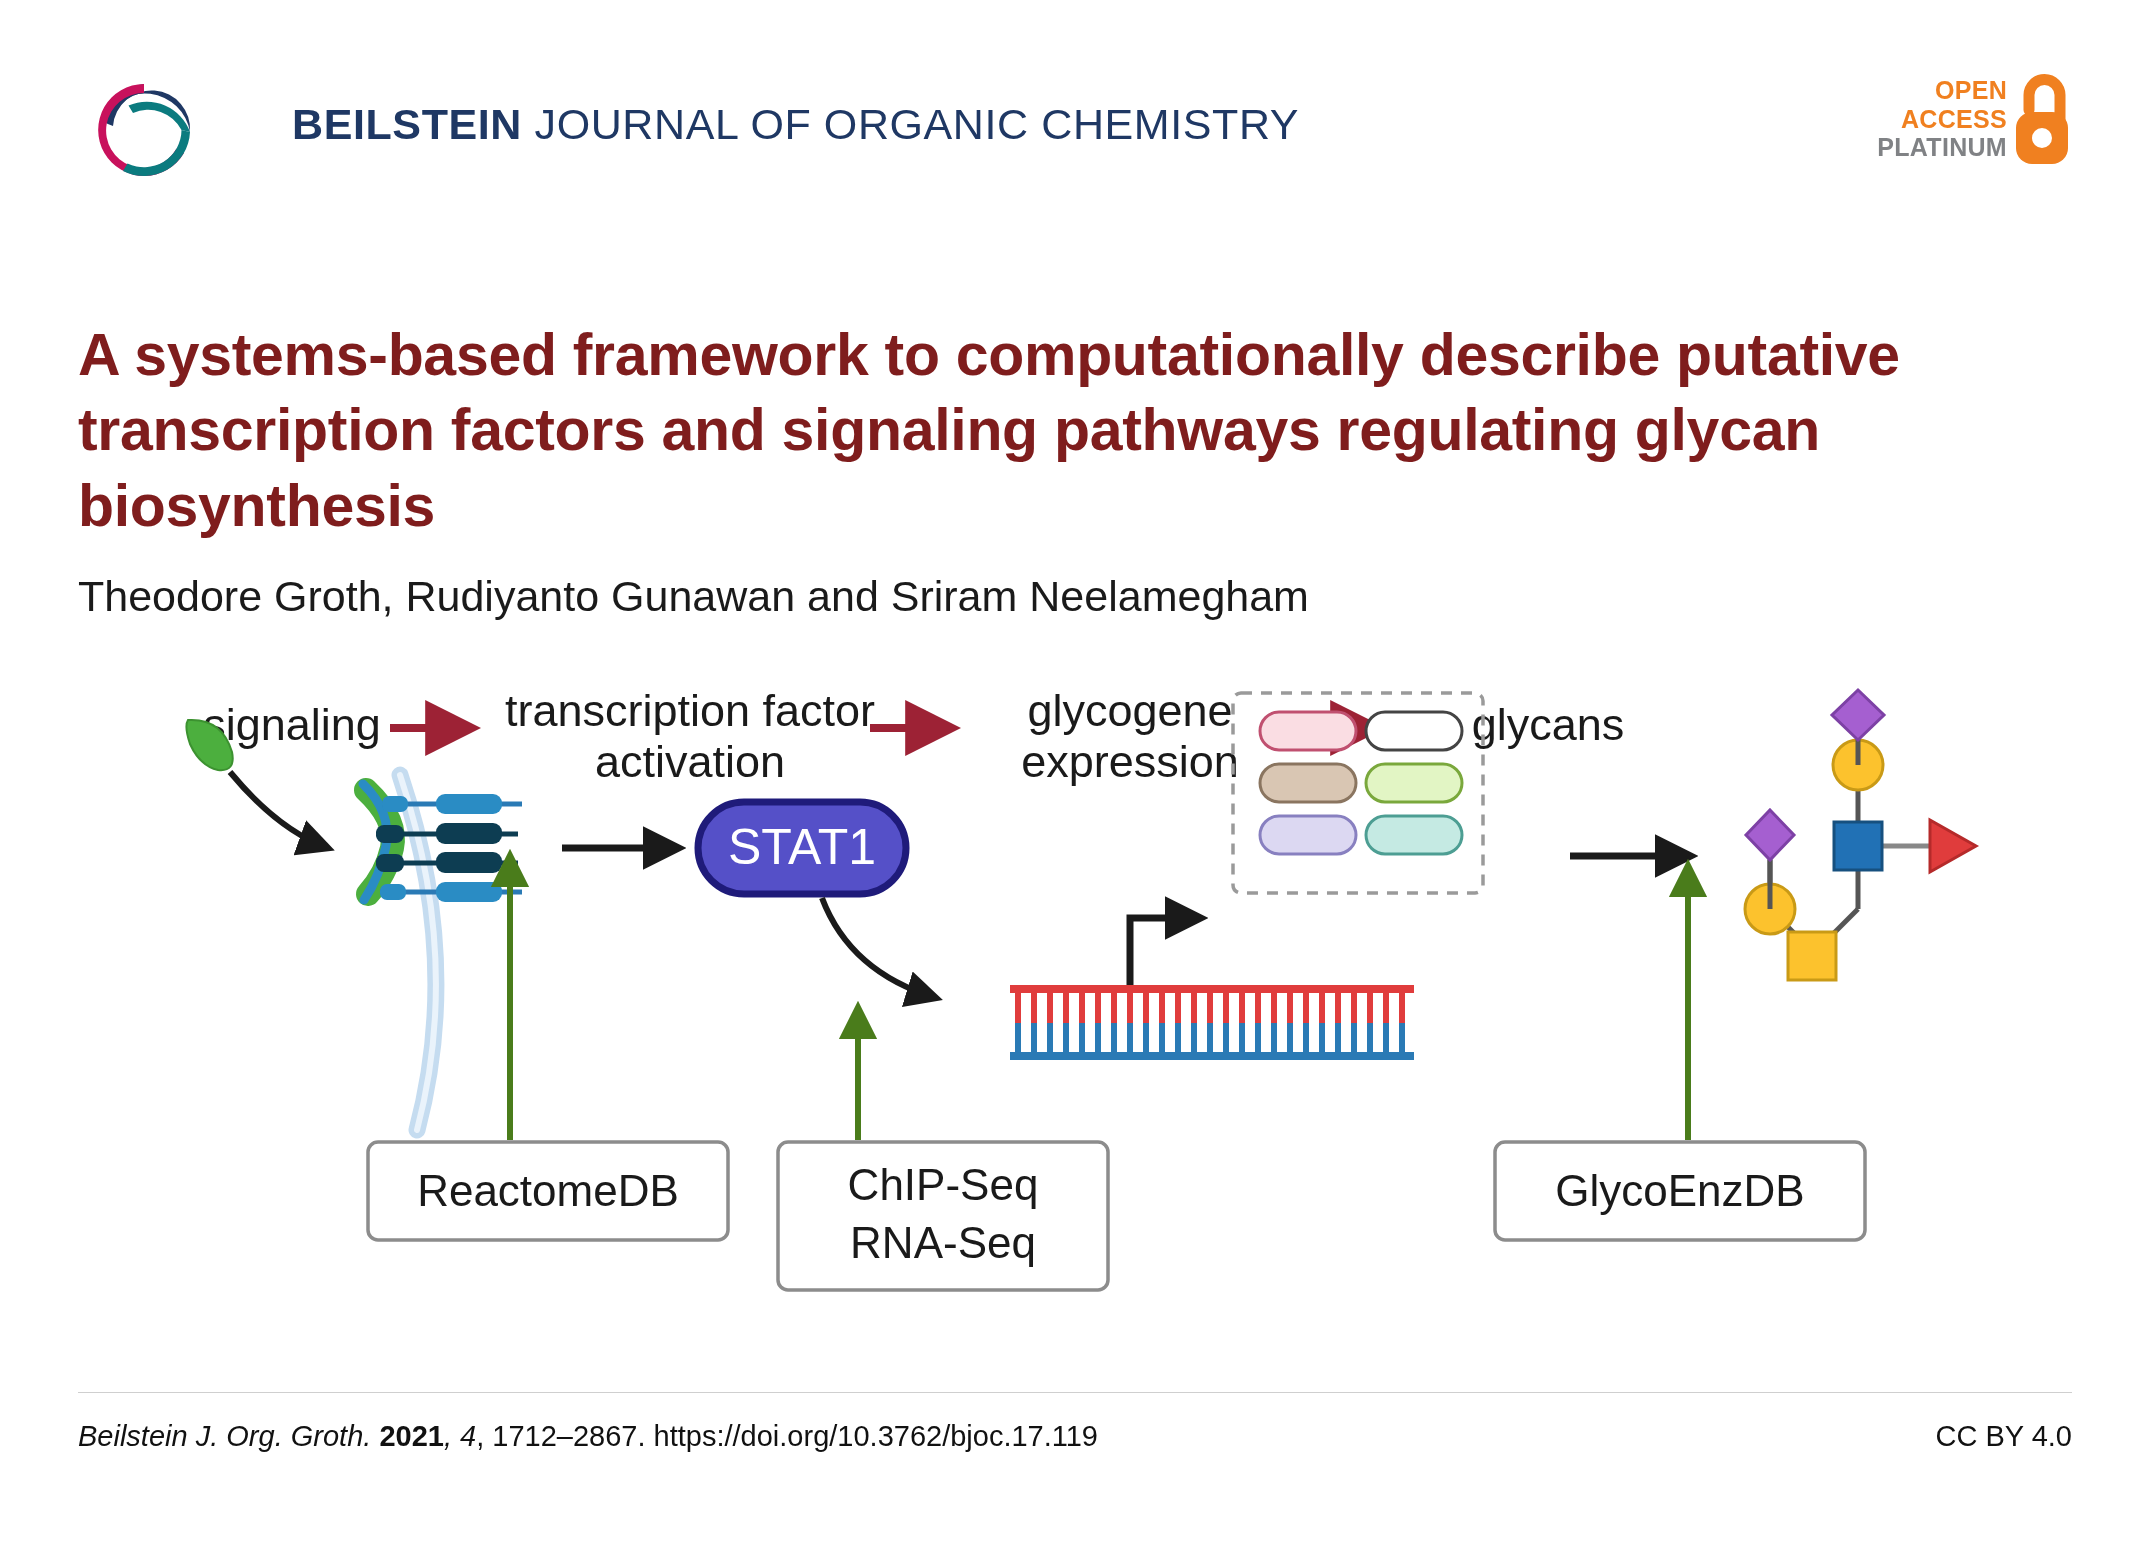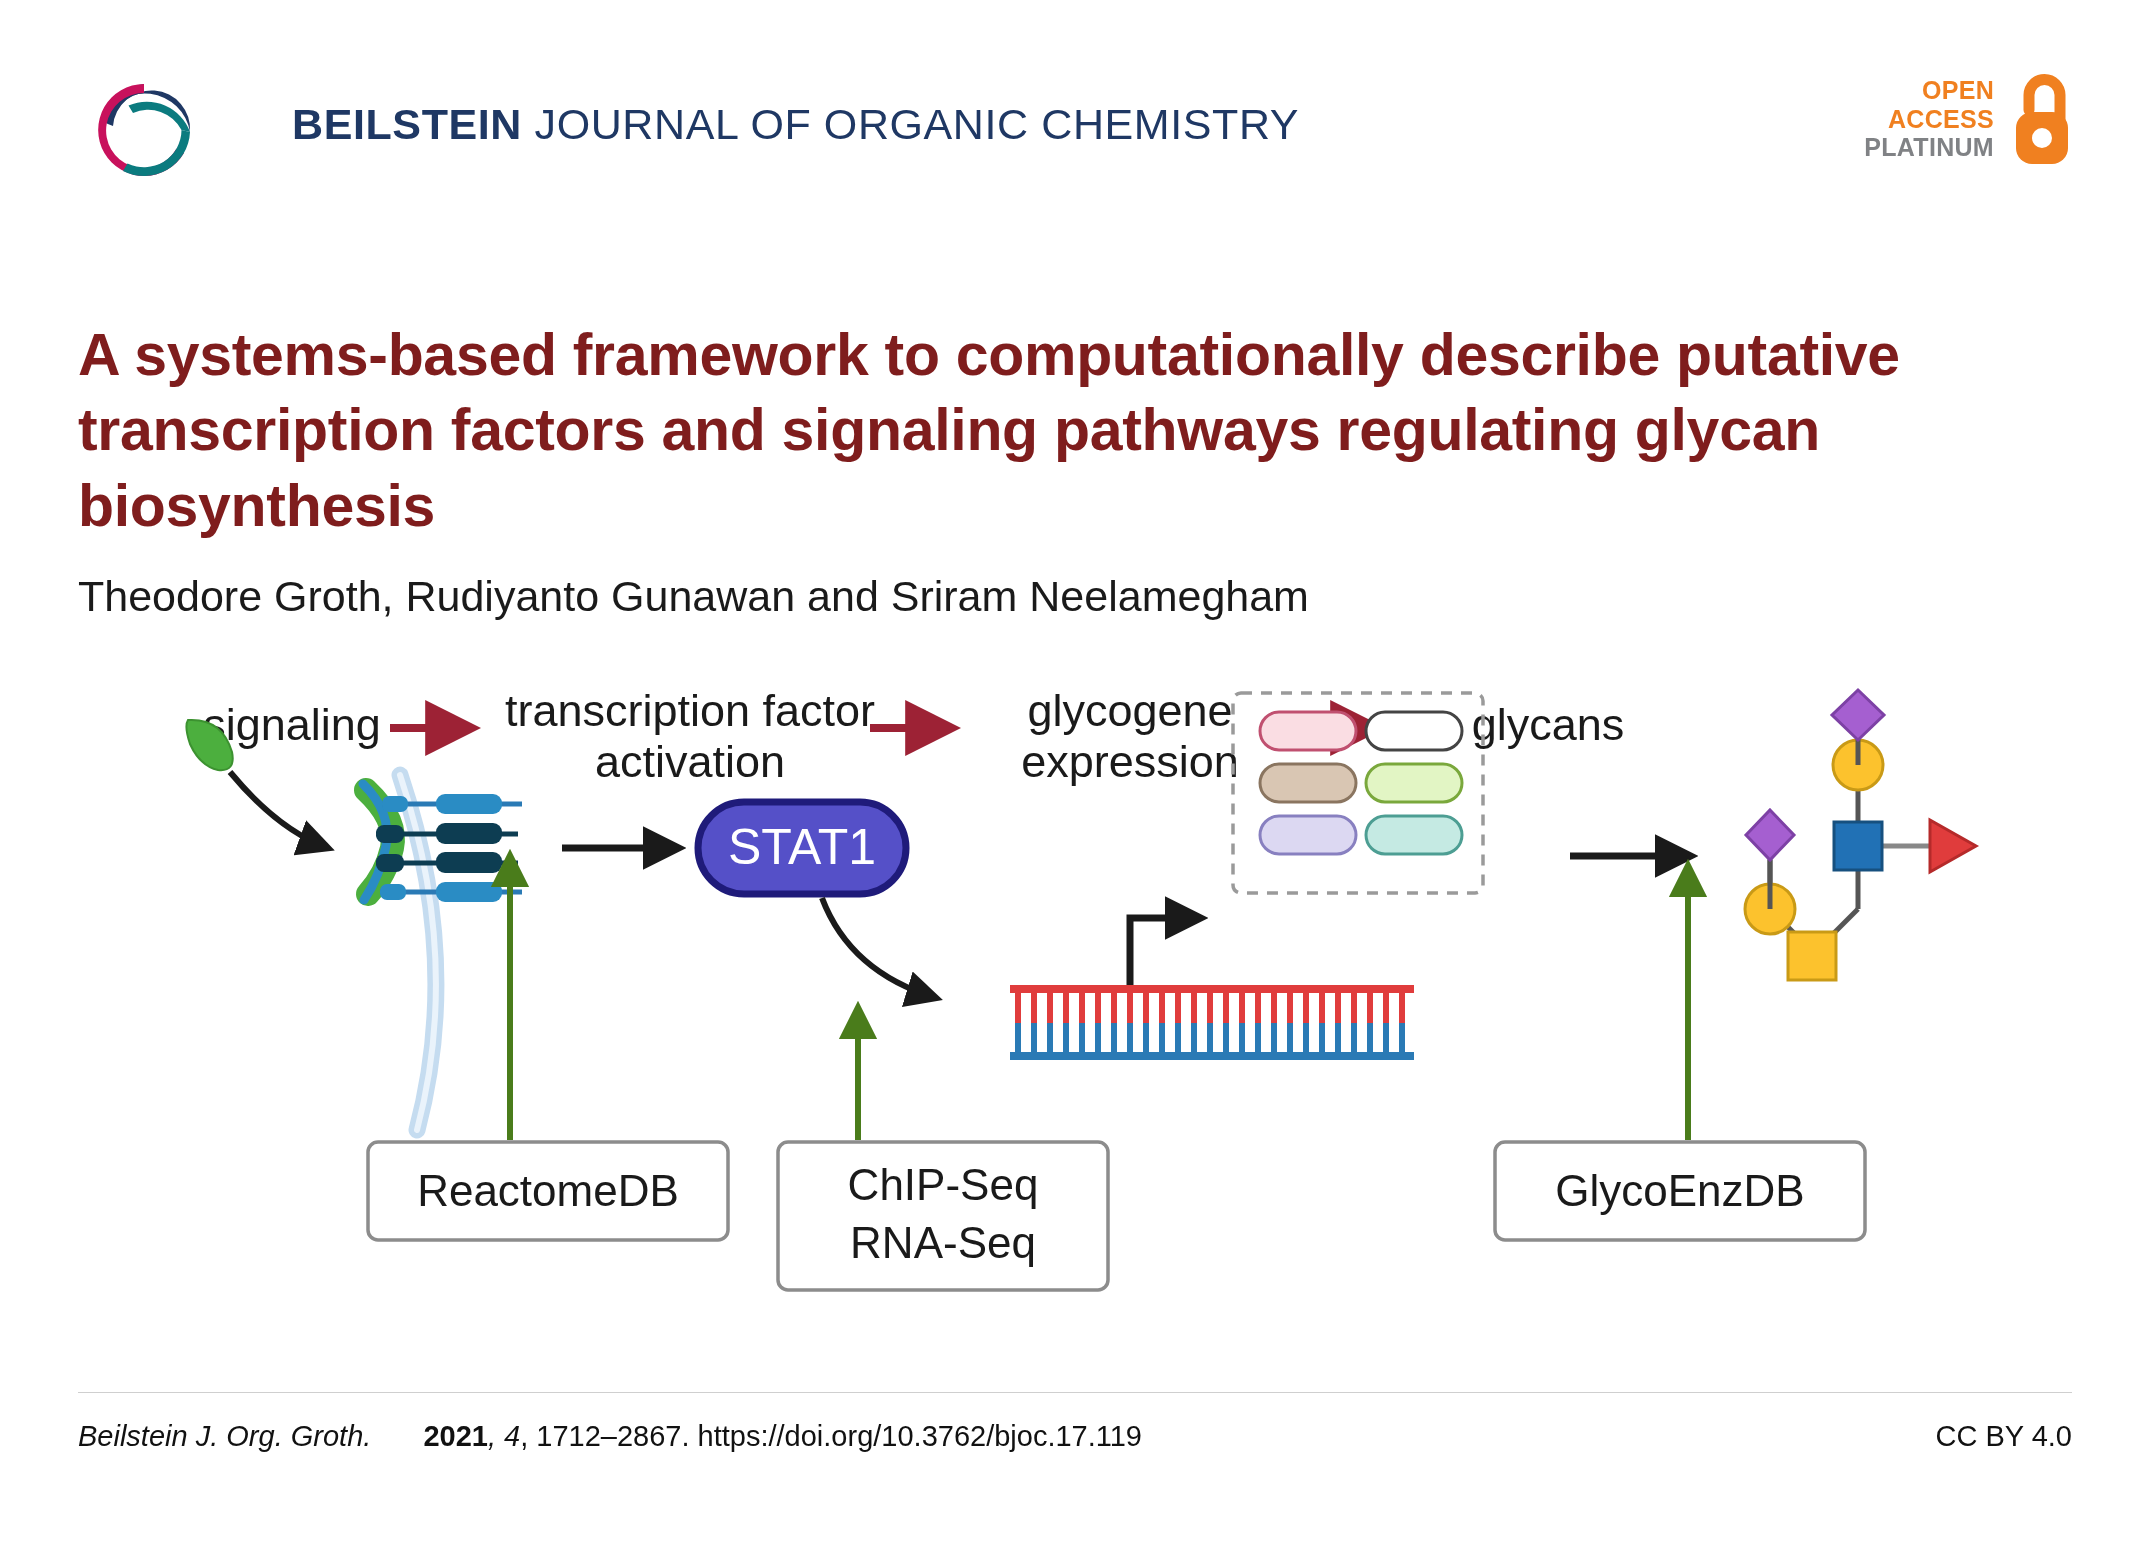--- a/index.html
+++ b/index.html
@@ -40,21 +40,21 @@
     font-weight: 400;
   }
   .journal-name .bold { font-weight: 700; }
 
   .oa-badge {
     position: absolute;
     right: 0;
     top: 8px;
     display: flex;
     align-items: center;
-    gap: 16px;
+    gap: 3px;
   }
   .oa-text {
     text-align: right;
     line-height: 1.14;
   }
   .oa-line1, .oa-line2 {
     font-size: 25px;
     font-weight: 700;
     color: #f08020;
     letter-spacing: 0.3px;
@@ -111,21 +111,21 @@
     left: 78px;
     top: 1420px;
     width: 1994px;
     display: flex;
     justify-content: space-between;
     align-items: baseline;
     font-size: 29px;
     color: #111;
   }
   .cite .it { font-style: italic; }
-  .cite .bd { font-weight: 700; margin-left: 44px; }
+  .cite .bd { font-weight: 700; }
   .license { font-size: 29px; margin-left: 24px; }
 </style>
 </head>
 <body>
 
 <div class="masthead">
 
   <div class="logo-wrap">
     <svg width="132" height="122" viewBox="0 0 132 122">
 

